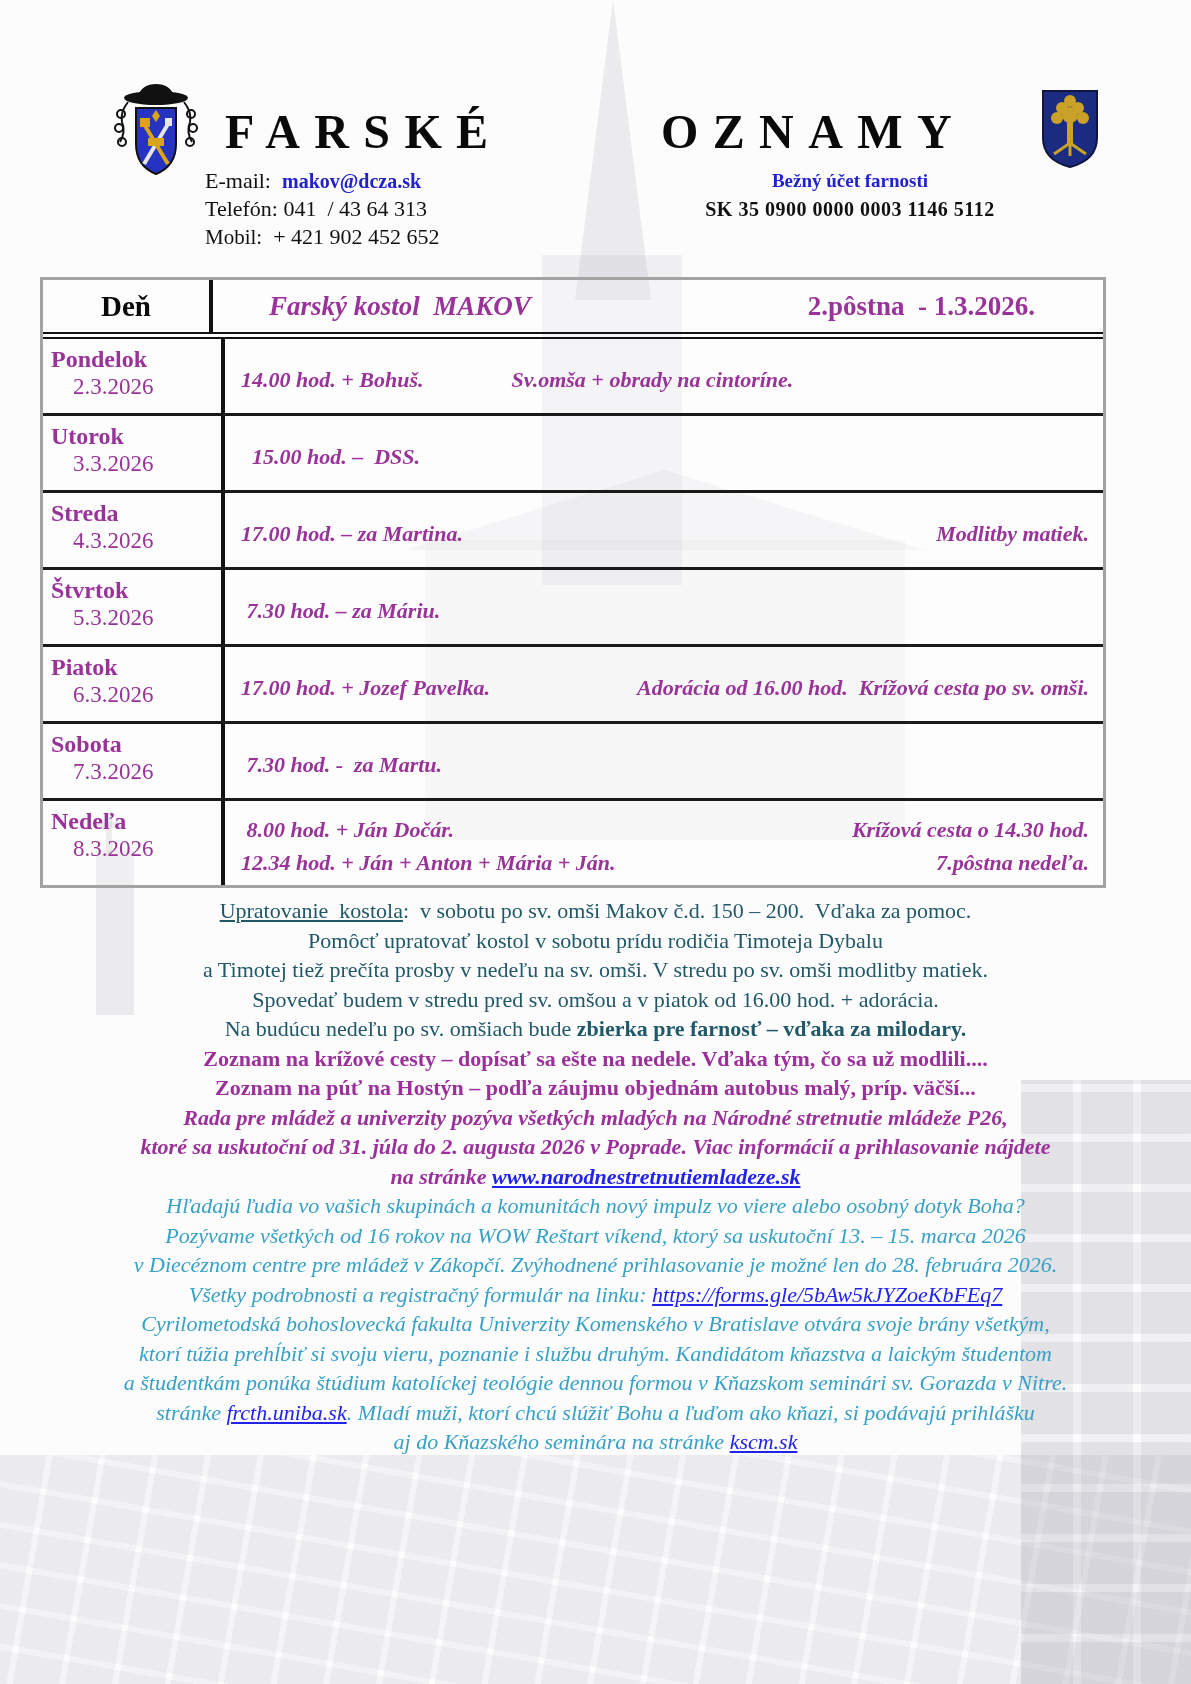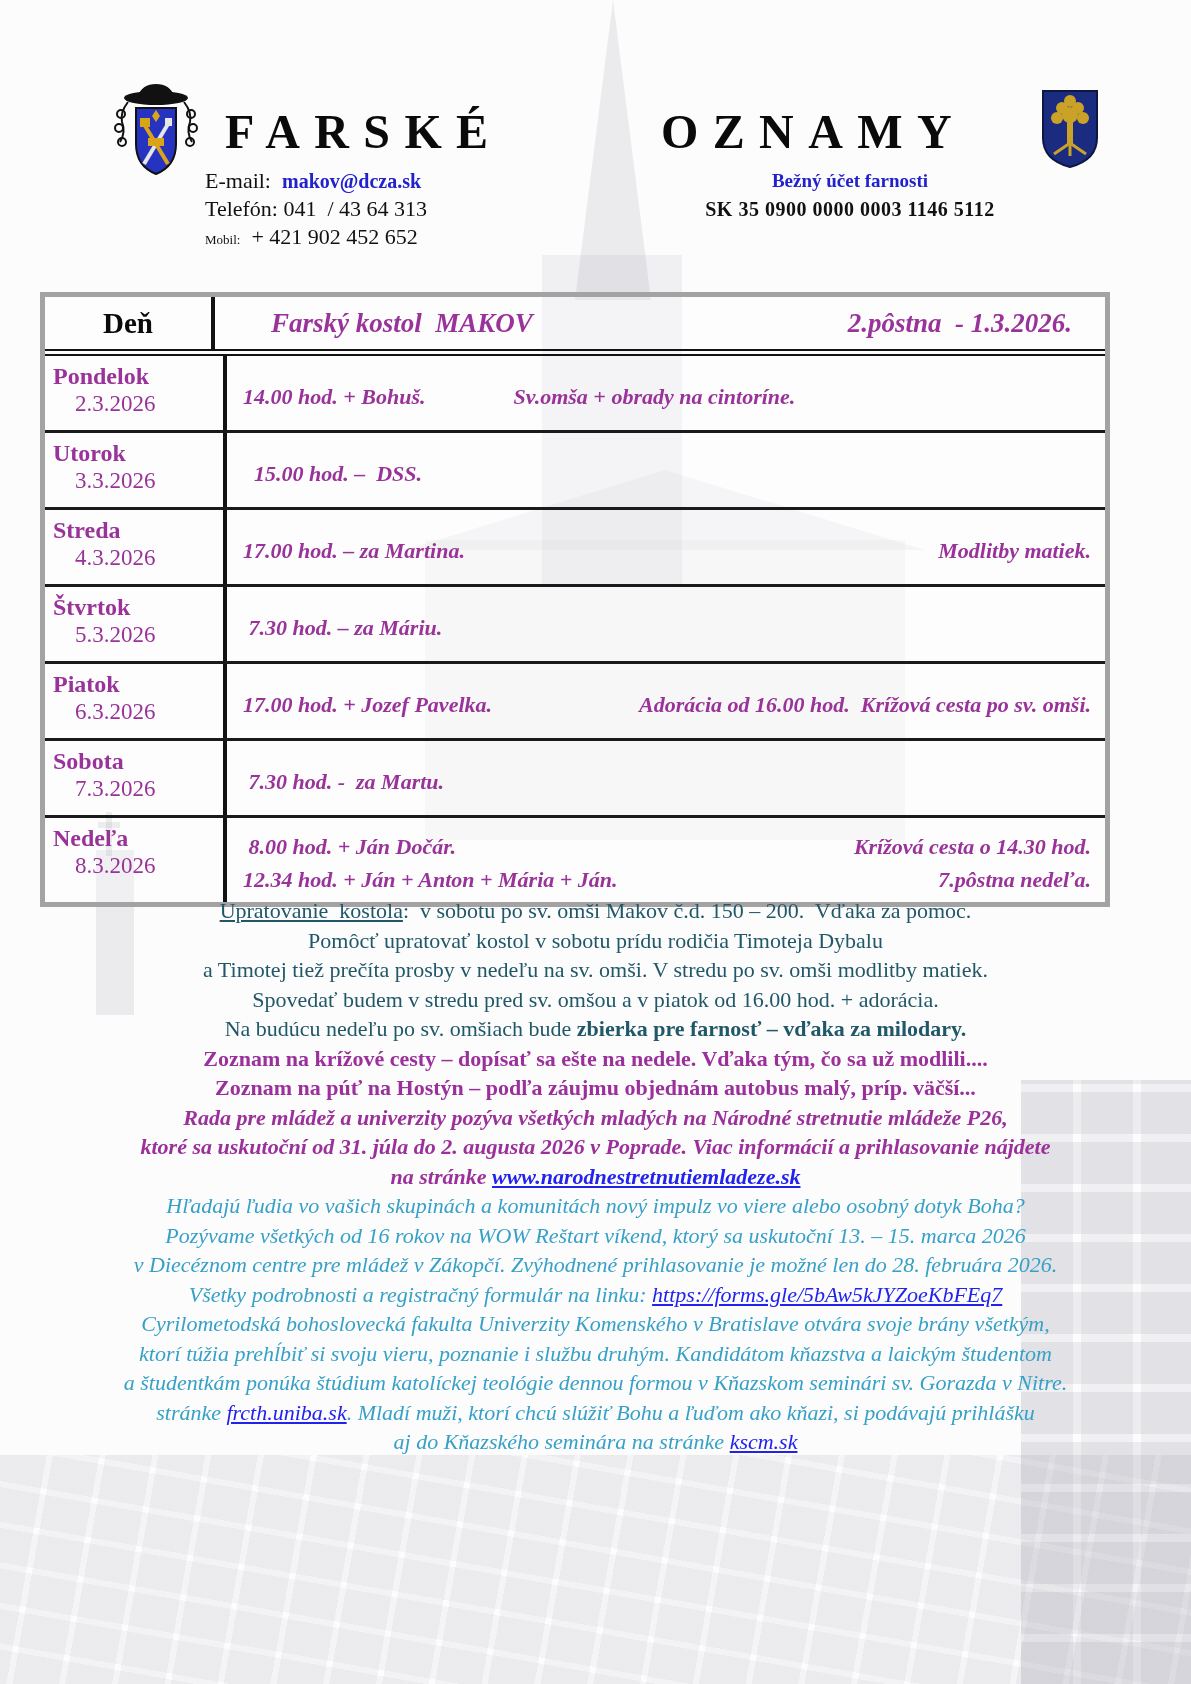--- a/index.html
+++ b/index.html
@@ -27,32 +27,32 @@
       repeating-linear-gradient(90deg, rgba(100,100,118,.08) 0 52px, rgba(255,255,255,0) 52px 60px);}
 
   
   .crest-left{position:absolute;left:106px;top:82px;width:100px;height:108px;}
   .crest-right{position:absolute;left:1040px;top:88px;width:60px;height:82px;}
   .page-title{position:absolute;left:0;top:104px;width:100%;text-align:center;margin:0;
     font-size:48px;font-weight:bold;color:#0a0a0a;letter-spacing:.30em;word-spacing:.55em;white-space:pre;}
   .contact-left{position:absolute;left:205px;top:168px;font-size:22px;color:#111;}
   .contact-left .line{margin-bottom:2px;white-space:pre;}
   .email-value{color:#2222cc;font-weight:bold;font-size:20px;}
-  .mobile-label{font-size:13px;}
+  .mobile-label{font-size:21px;}
   .contact-right{position:absolute;left:700px;top:170px;width:300px;text-align:center;}
   .account-label{color:#2222cc;font-weight:bold;font-size:19px;margin-bottom:6px;}
   .iban{color:#111;font-weight:bold;font-size:20px;letter-spacing:.5px;white-space:nowrap;}
 
   
-  .schedule{position:absolute;left:40px;top:292px;width:1060px;border:5px solid #a3a3a3;background:rgba(255,255,255,.25);}
+  .schedule{position:absolute;left:40px;top:277px;width:1060px;border:3px solid #a3a3a3;background:rgba(255,255,255,.25);}
   .sched-header{display:flex;align-items:center;height:52px;border-bottom:7px double #121212;}
   .hdr-day{width:166px;text-align:center;font-size:29px;font-weight:bold;color:#0a0a0a;border-right:4px solid #121212;align-self:stretch;display:flex;align-items:center;justify-content:center;}
   .hdr-rest{flex:1;display:flex;align-items:flex-start;gap:8px;}
   .hdr-church{padding-left:56px;font-size:27px;font-weight:bold;font-style:italic;color:#993399;white-space:pre;}
-  .hdr-week{margin-left:auto;padding-right:33px;font-size:27px;font-weight:bold;font-style:italic;color:#993399;white-space:pre;}
+  .hdr-week{margin-left:auto;padding-right:68px;font-size:27px;font-weight:bold;color:#993399;white-space:pre;}
   .sched-row{display:flex;border-bottom:3px solid #1a1a1a;}
   .sched-row:last-child{border-bottom:none;}
   .day-cell{width:166px;border-right:4px solid #121212;padding:6px 4px 6px 8px;color:#993399;}
   .day-name{font-size:24px;font-weight:bold;line-height:28px;}
   .day-date{font-size:23px;padding-left:22px;line-height:28px;}
   .content-cell{flex:1;display:flex;flex-direction:column;justify-content:center;padding:12px 10px 6px 16px;color:#993399;font-weight:bold;font-style:italic;font-size:22px;}
   .row-line{display:flex;align-items:baseline;line-height:33px;}
   .line-main{white-space:pre;}
   .line-mid{margin-left:88px;white-space:pre;}
   .line-note{margin-left:auto;text-align:right;padding-right:4px;white-space:pre;}

